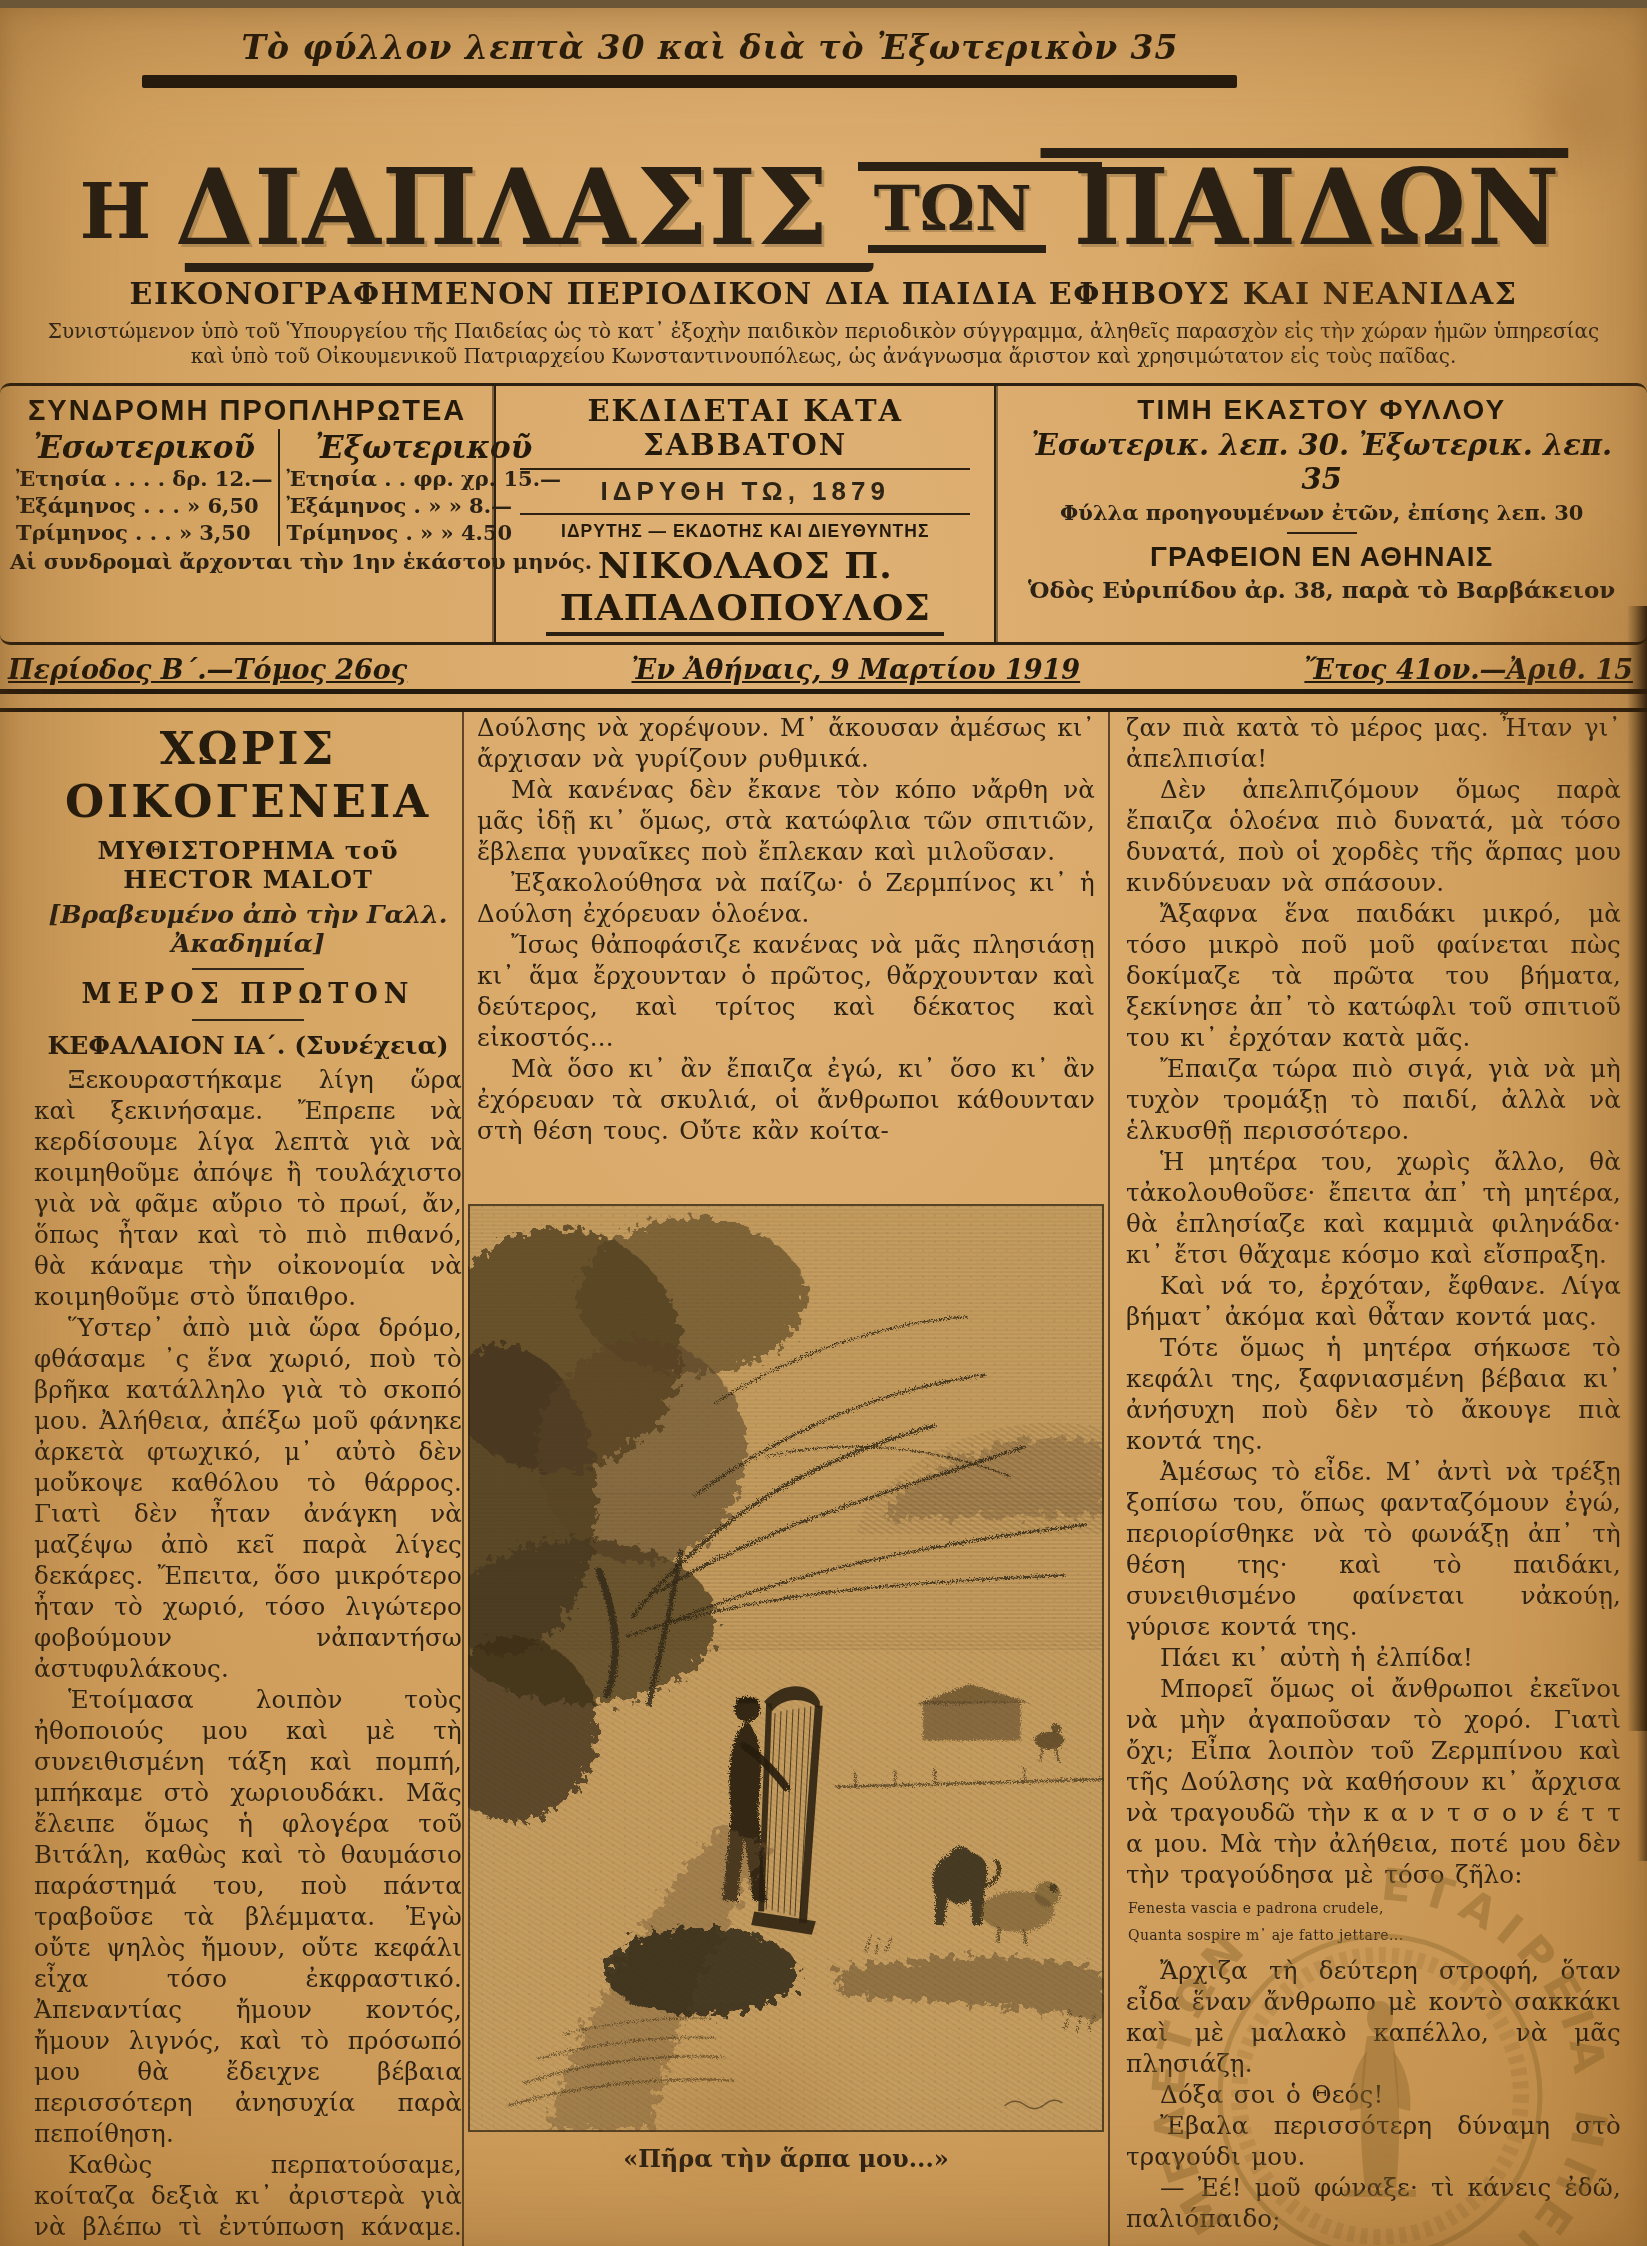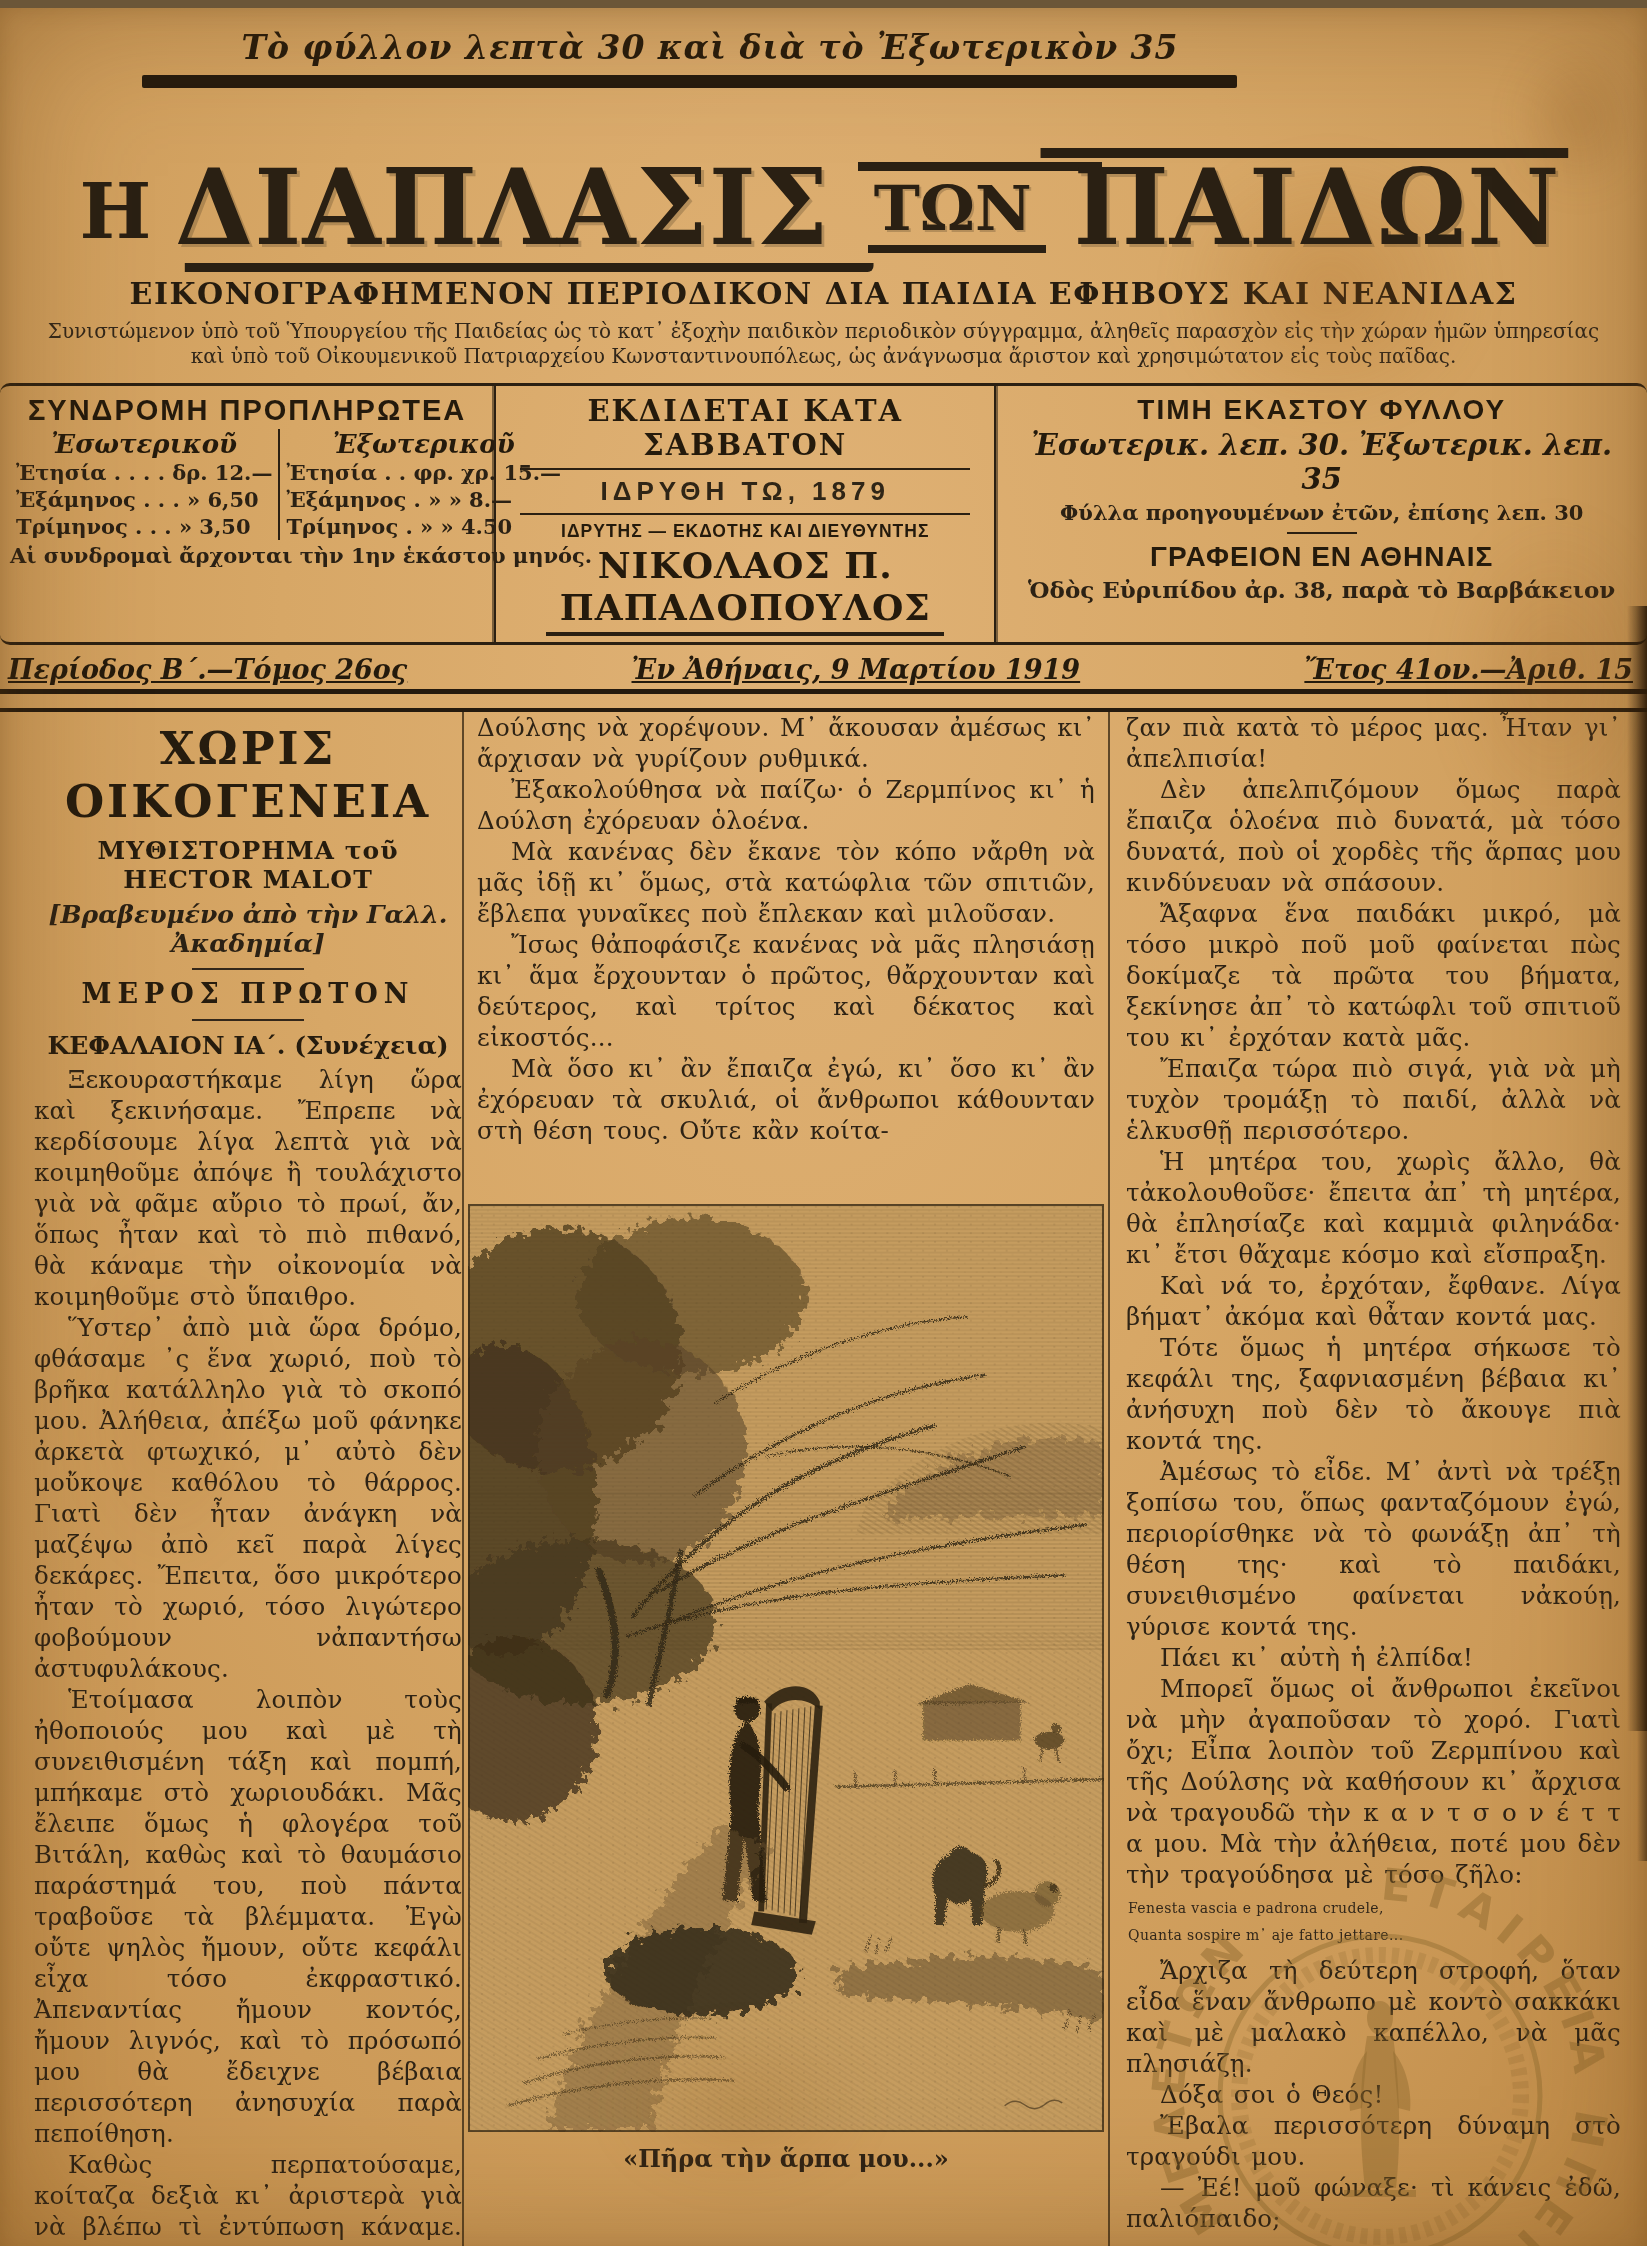--- a/index.html
+++ b/index.html
@@ -49,21 +49,21 @@
   
   .infobox{display:grid;grid-template-columns:30% 30.5% 39.5%;align-items:start;
     border-top:3px solid #2b2012;border-bottom:3px solid #2b2012;margin-top:14px;min-height:182px;border-radius:10px;}
   .ib-col{padding:8px 10px 6px;}
   .ib-mid{border-left:2px solid #2b2012;border-right:2px solid #2b2012;box-shadow:2px 0 0 0 rgba(43,32,18,.55), -2px 0 0 0 rgba(43,32,18,.55);}
   .ib-title{font-family:"Liberation Sans",sans-serif;font-weight:bold;text-align:center;
     font-size:29px;letter-spacing:2px;color:#241a0c;}
   .sub-grid{display:grid;grid-template-columns:1fr 1fr;margin-top:2px;}
   .sub-col{padding:0 6px;}
   .sub-col+.sub-col{border-left:2px solid #2b2012;}
-  .sub-head{text-align:center;font-weight:bold;font-style:italic;font-size:26px;color:#241a0c;}
+  .sub-head{text-align:center;font-weight:bold;font-style:italic;font-size:31px;color:#241a0c;}
   .sub-row{font-weight:bold;font-size:21px;line-height:27px;white-space:nowrap;color:#2b2114;}
   .sub-note{font-weight:bold;font-size:21px;margin-top:3px;text-align:center;white-space:nowrap;color:#2b2114;}
   .pub-line1{font-weight:bold;font-size:29px;letter-spacing:2px;text-align:center;color:#241a0c;}
   .ib-rule{height:2px;background:#2b2012;margin:6px 14px;}
   .pub-line2{font-family:"Liberation Sans",sans-serif;font-weight:bold;font-size:26px;letter-spacing:5px;text-align:center;color:#2f2516;}
   .pub-line3{font-family:"Liberation Sans",sans-serif;font-weight:bold;font-size:17.5px;letter-spacing:1px;text-align:center;margin-top:6px;color:#241a0c;}
   .pub-line4{font-weight:bold;font-size:36px;text-align:center;letter-spacing:1px;margin-top:2px;color:#241a0c;}
   .pub-underline{height:4px;background:#2b2012;margin:4px 40px 0;}
   .price-t{font-family:"Liberation Sans",sans-serif;font-weight:bold;font-size:28px;letter-spacing:2px;text-align:center;color:#241a0c;}
   .price-1{font-weight:bold;font-style:italic;font-size:29px;text-align:center;margin-top:2px;color:#241a0c;}
@@ -185,22 +185,22 @@
       <p class="bp">Ξεκουραστήκαμε λίγη ὥρα καὶ ξεκινήσαμε. Ἔπρεπε νὰ κερδίσουμε λίγα λεπτὰ γιὰ νὰ κοιμηθοῦμε ἀπόψε ἢ τουλάχιστο γιὰ νὰ φᾶμε αὔριο τὸ πρωί, ἄν, ὅπως ἦταν καὶ τὸ πιὸ πιθανό, θὰ κάναμε τὴν οἰκονομία νὰ κοιμηθοῦμε στὸ ὕπαιθρο.</p>
       <p class="bp">Ὕστερ᾽ ἀπὸ μιὰ ὥρα δρόμο, φθάσαμε ᾽ς ἕνα χωριό, ποὺ τὸ βρῆκα κατάλληλο γιὰ τὸ σκοπό μου. Ἀλήθεια, ἀπέξω μοῦ φάνηκε ἀρκετὰ φτωχικό, μ᾽ αὐτὸ δὲν μοὔκοψε καθόλου τὸ θάρρος. Γιατὶ δὲν ἦταν ἀνάγκη νὰ μαζέψω ἀπὸ κεῖ παρὰ λίγες δεκάρες. Ἔπειτα, ὅσο μικρότερο ἦταν τὸ χωριό, τόσο λιγώτερο φοβούμουν νἀπαντήσω ἀστυφυλάκους.</p>
       <p class="bp">Ἑτοίμασα λοιπὸν τοὺς ἠθοποιούς μου καὶ μὲ τὴ συνειθισμένη τάξη καὶ πομπή, μπήκαμε στὸ χωριουδάκι. Μᾶς ἔλειπε ὅμως ἡ φλογέρα τοῦ Βιτάλη, καθὼς καὶ τὸ θαυμάσιο παράστημά του, ποὺ πάντα τραβοῦσε τὰ βλέμματα. Ἐγὼ οὔτε ψηλὸς ἤμουν, οὔτε κεφάλι εἶχα τόσο ἐκφραστικό. Ἀπεναντίας ἤμουν κοντός, ἤμουν λιγνός, καὶ τὸ πρόσωπό μου θὰ ἔδειχνε βέβαια περισσότερη ἀνησυχία παρὰ πεποίθηση.</p>
       <p class="bp">Καθὼς περπατούσαμε, κοίταζα δεξιὰ κι᾽ ἀριστερὰ γιὰ νὰ βλέπω τὶ ἐντύπωση κάναμε. Πολὺ μέτρια! Σήκωναν τὸ κεφάλι, μᾶς ἔρριχναν μια ματιὰ καὶ τὸ ξανακατέβαζαν. Κανεὶς δὲν μᾶς ἀκολουθοῦσε.</p>
 
     </div>
 
     <div class="colm col2">
       <div class="col2-text">
         <p class="bp cont">Δούλσης νὰ χορέψουν. Μ᾽ ἄκουσαν ἀμέσως κι᾽ ἄρχισαν νὰ γυρίζουν ρυθμικά.</p>
+        <p class="bp">Μὰ κανένας δὲν ἔκανε τὸν κόπο νἄρθη νὰ μᾶς ἰδῇ κι᾽ ὅμως, στὰ κατώφλια τῶν σπιτιῶν, ἔβλεπα γυναῖκες ποὺ ἔπλεκαν καὶ μιλοῦσαν.</p>
         <p class="bp">Ἐξακολούθησα νὰ παίζω· ὁ Ζερμπίνος κι᾽ ἡ Δούλση ἐχόρευαν ὁλοένα.</p>
-        <p class="bp">Μὰ κανένας δὲν ἔκανε τὸν κόπο νἄρθη νὰ μᾶς ἰδῇ κι᾽ ὅμως, στὰ κατώφλια τῶν σπιτιῶν, ἔβλεπα γυναῖκες ποὺ ἔπλεκαν καὶ μιλοῦσαν.</p>
         <p class="bp">Ἴσως θἀποφάσιζε κανένας νὰ μᾶς πλησιάσῃ κι᾽ ἅμα ἔρχουνταν ὁ πρῶτος, θἄρχουνταν καὶ δεύτερος, καὶ τρίτος καὶ δέκατος καὶ εἰκοστός...</p>
         <p class="bp">Μὰ ὅσο κι᾽ ἂν ἔπαιζα ἐγώ, κι᾽ ὅσο κι᾽ ἂν ἐχόρευαν τὰ σκυλιά, οἱ ἄνθρωποι κάθουνταν στὴ θέση τους. Οὔτε κἂν κοίτα-</p>
       </div>
       <figure>
         <svg class="engraving" viewBox="0 0 640 955" preserveAspectRatio="none" xmlns="http://www.w3.org/2000/svg">
           <defs>
             <filter id="rough1" x="-20%" y="-20%" width="140%" height="140%">
               <feTurbulence type="fractalNoise" baseFrequency="0.11" numOctaves="3" seed="7" result="n"></feTurbulence>
               <feDisplacementMap in="SourceGraphic" in2="n" scale="24"></feDisplacementMap>
             </filter>

